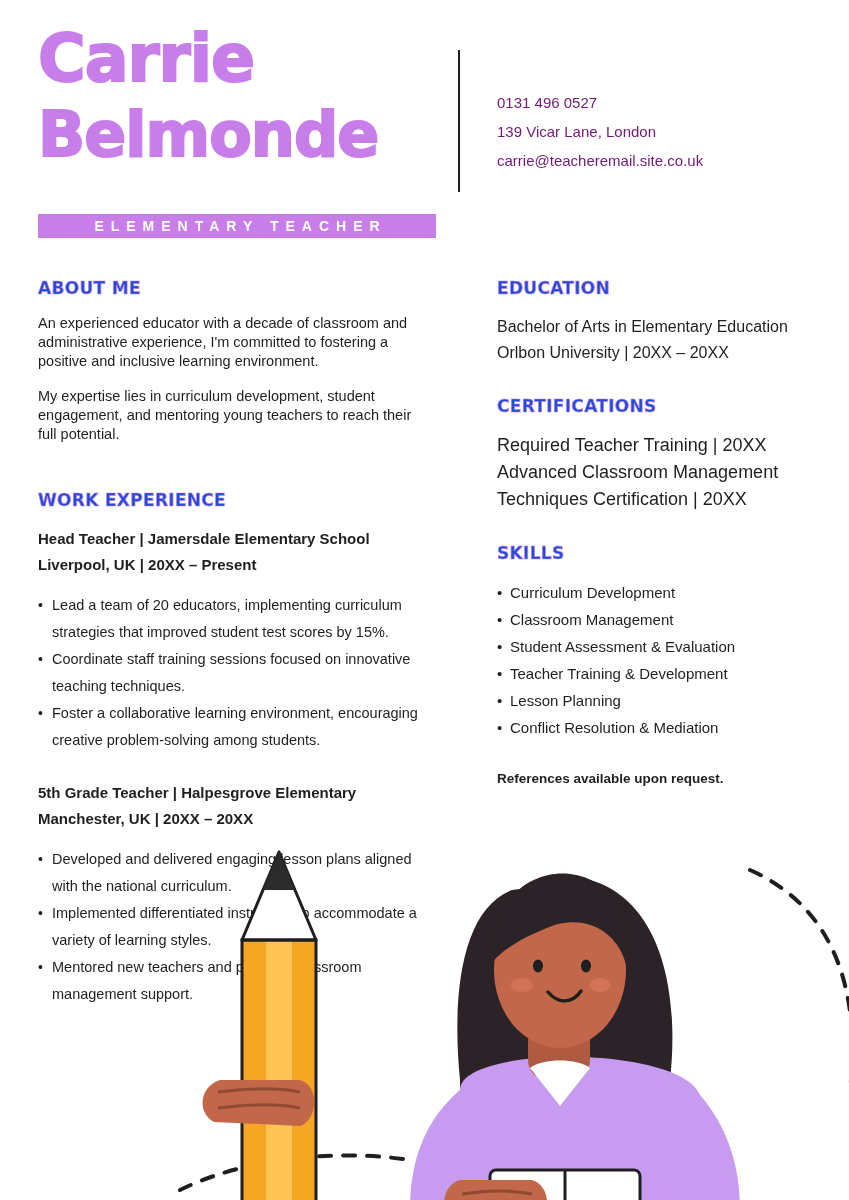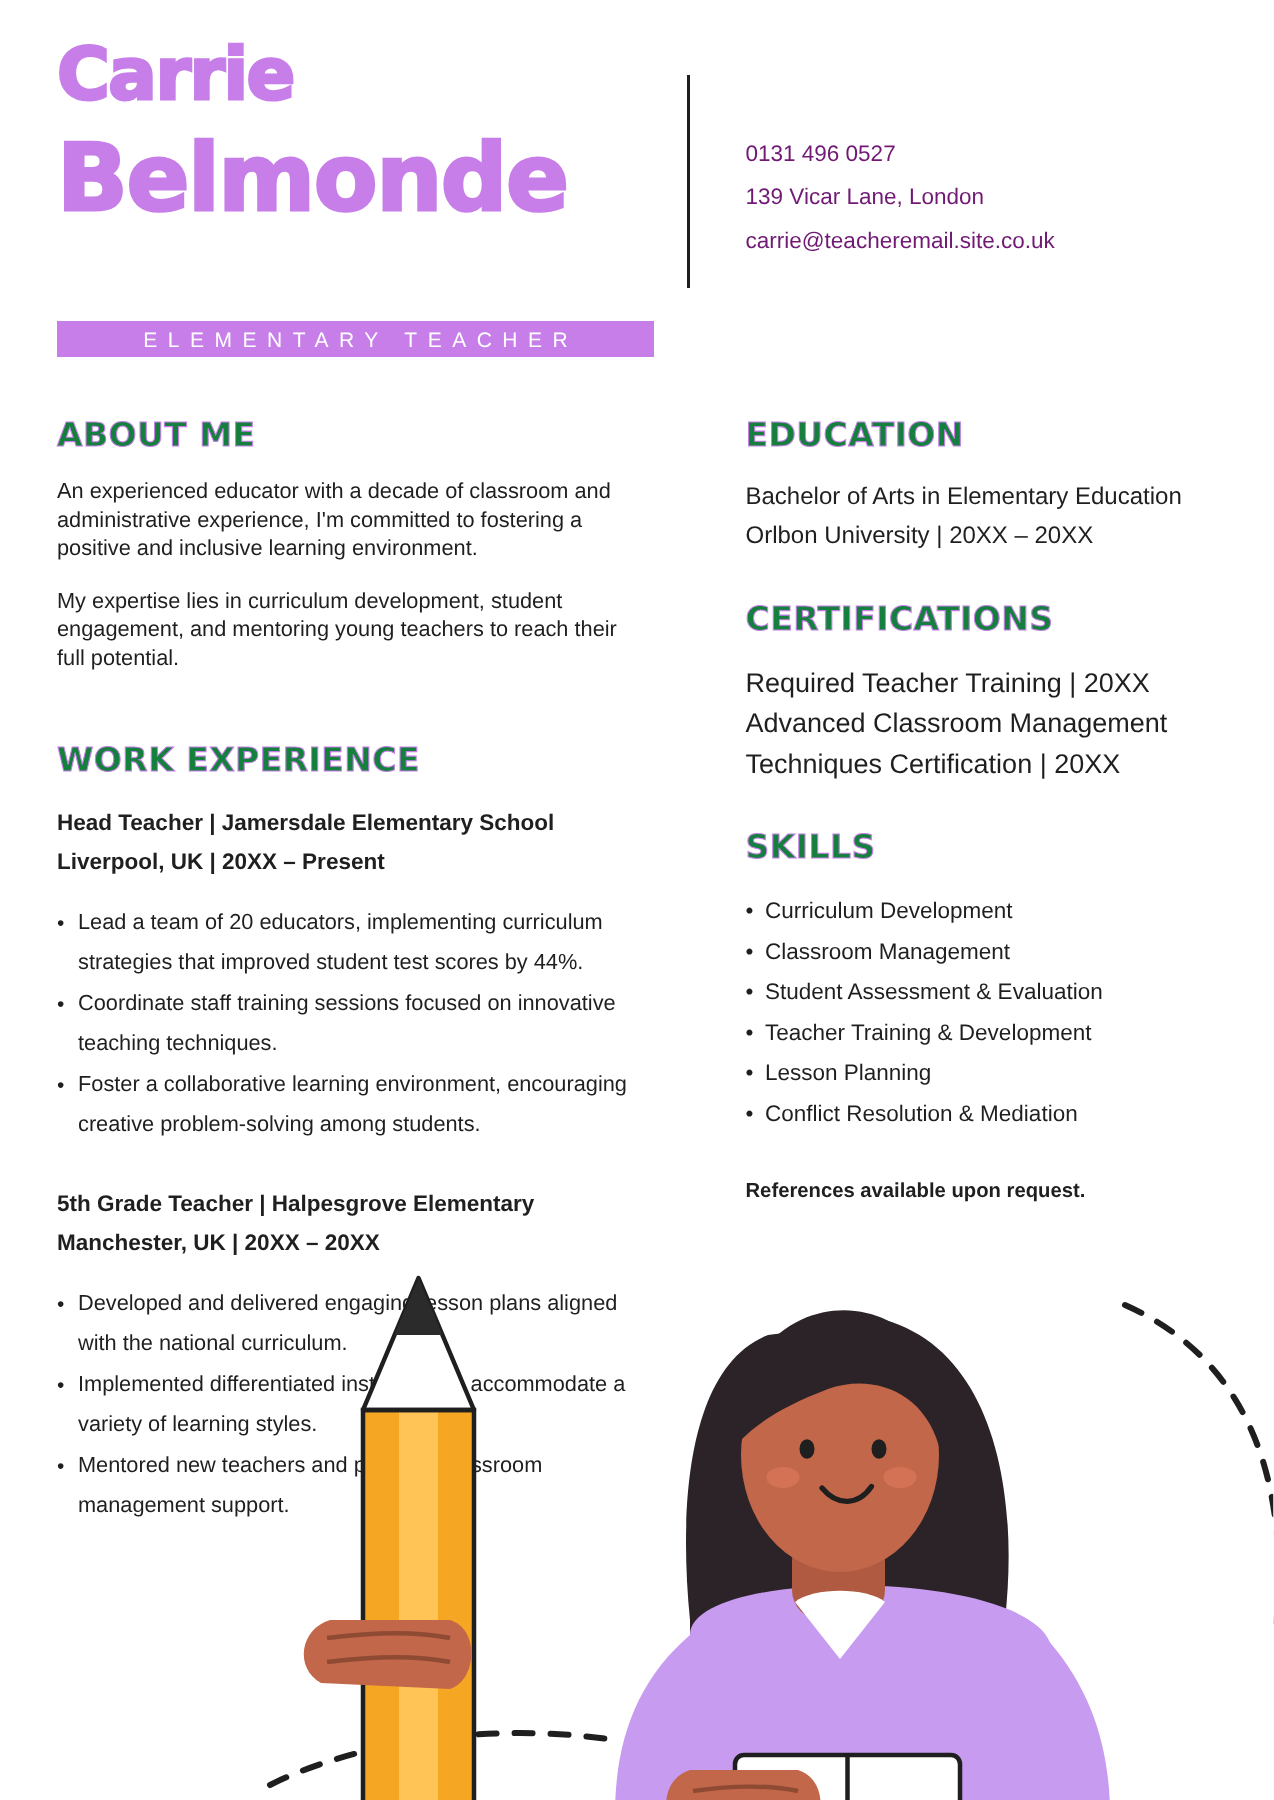--- a/index.html
+++ b/index.html
@@ -34,37 +34,37 @@
   .name-line {
     font-family: "DejaVu Sans", sans-serif;
     font-weight: 700;
     font-size: 62px;
     line-height: 0.95;
     letter-spacing: -1px;
     color: #c77ee8;
     margin: 0;
     -webkit-text-stroke: 2px #c77ee8;
   }
-  .name-line.first { font-size: 48px; }
+  .name-line.first { font-size: 65px; }
   .name-line.second { font-size: 62px; margin-top: 16px; }
 
   .title-bar {
     position: absolute;
     left: 38px; top: 214px;
     width: 398px;
     height: 24px;
     background: #c77ee8;
     display: flex;
     align-items: center;
     justify-content: center;
   }
   .title-bar span {
     color: #ffffff;
     font-size: 14px;
-    font-weight: 400;
+    font-weight: 700;
     letter-spacing: 7px;
     padding-left: 7px;
   }
 
   .divider {
     position: absolute;
     left: 458px; top: 50px;
     width: 2px;
     height: 142px;
     background: #1f1f1f;
@@ -87,22 +87,22 @@
   }
   .col-right {
     position: absolute;
     left: 497px; top: 278px;
     width: 330px;
   }
 
   .sec-head {
     font-family: "DejaVu Sans", sans-serif;
     font-weight: 700;
-    font-size: 22px;
-    color: #15803d;
+    font-size: 17px;
+    color: #1d4ed8;
     letter-spacing: 0.3px;
     margin: 0 0 16px 0;
     -webkit-text-stroke: 0.7px #c77ee8;
   }
 
   .para {
     font-size: 14.5px;
     line-height: 19px;
     color: #1f1f1f;
     margin: 0 0 16px 0;
@@ -222,21 +222,21 @@
     <p class="para">My expertise lies in curriculum development, student engagement, and mentoring young teachers to reach their full potential.</p>
 
     <div class="gap-md"></div>
 
     <div class="sec-head">WORK EXPERIENCE</div>
 
     <div>
       <div class="job-title">Head Teacher | Jamersdale Elementary School</div>
       <div class="job-sub">Liverpool, UK | 20XX – Present</div>
       <ul class="bullets">
-        <li>Lead a team of 20 educators, implementing curriculum strategies that improved student test scores by 44%.</li>
+        <li>Lead a team of 20 educators, implementing curriculum strategies that improved student test scores by 15%.</li>
         <li>Coordinate staff training sessions focused on innovative teaching techniques.</li>
         <li>Foster a collaborative learning environment, encouraging creative problem-solving among students.</li>
       </ul>
     </div>
 
     <div>
       <div class="job-title">5th Grade Teacher | Halpesgrove Elementary</div>
       <div class="job-sub">Manchester, UK | 20XX – 20XX</div>
       <ul class="bullets">
         <li>Developed and delivered engaging lesson plans aligned with the national curriculum.</li>

